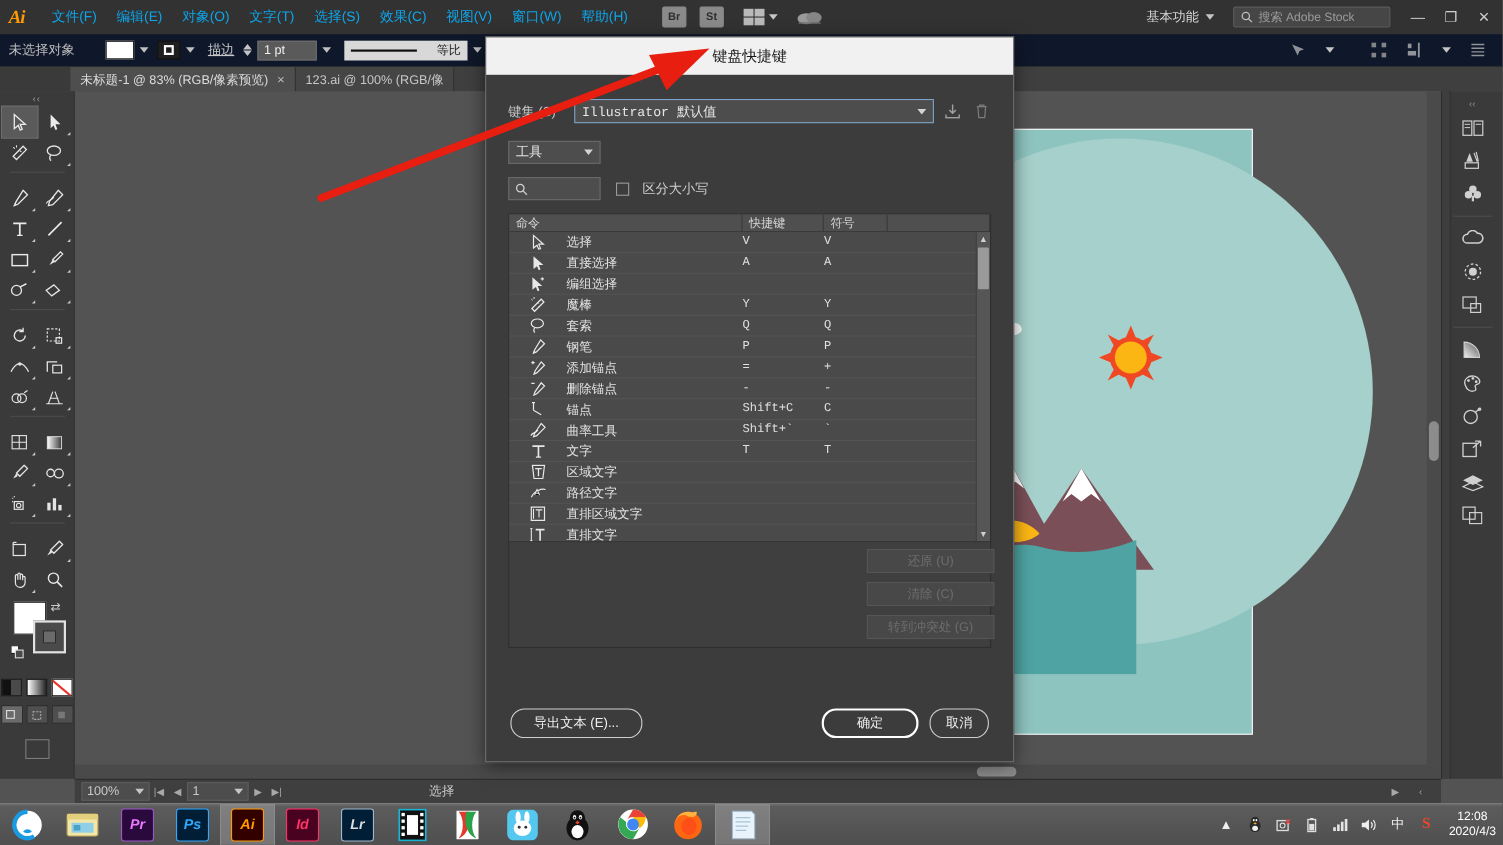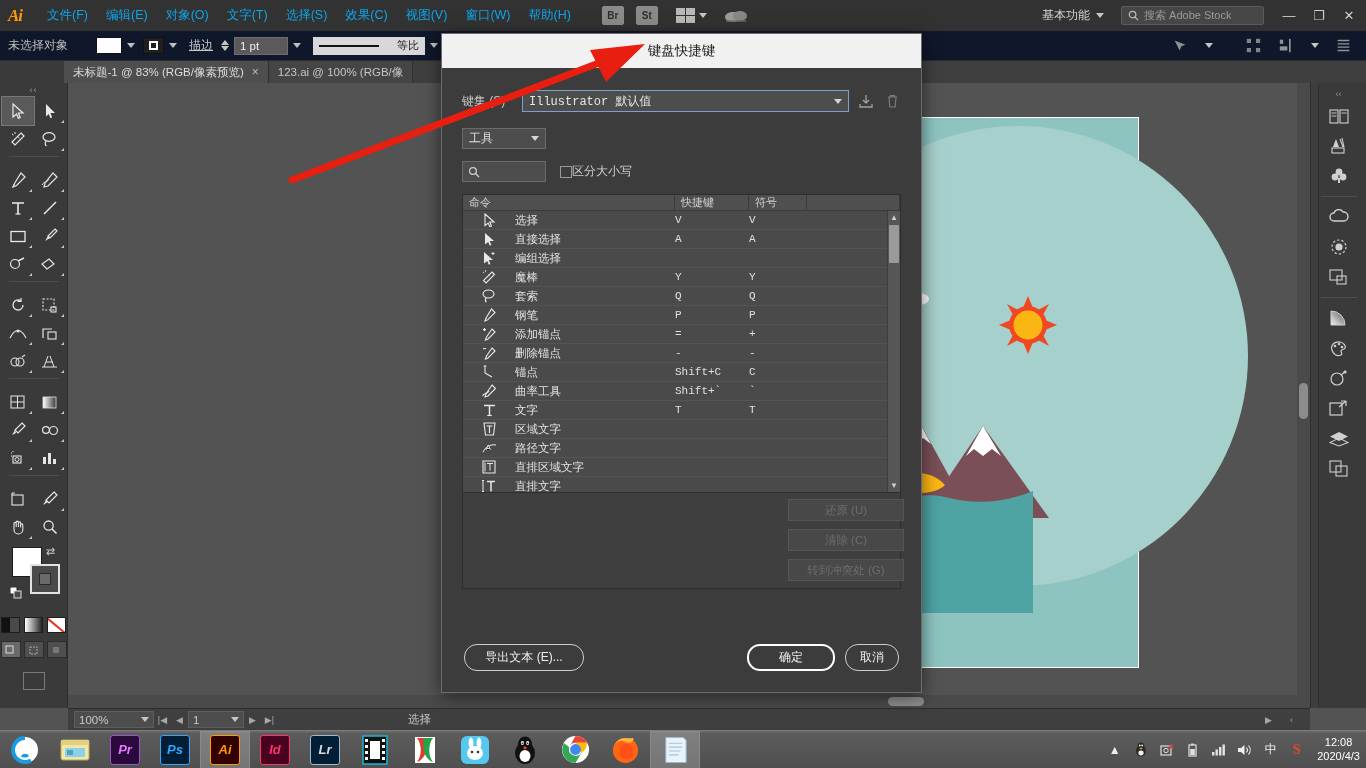--- a/index.html
+++ b/index.html
@@ -185,21 +185,21 @@
   .rd-vgrip { position: absolute; left: 0; top: 0; width: 8px; height: 625px; background: #3e3e3e; border-right: 1px solid #303030;}
 
   
   .statusbar {
     position: absolute; left: 68px; bottom: 38px; width: 1242px; height: 22px;
     background: #3f3f3f; border-top: 1px solid #2d2d2d;
     display: flex; align-items: center; font-size: 11.5px; color: #c8c8c8;
   }
   .zoomfield {
     display: flex; align-items: center; justify-content: space-between;
-    width: 80px; height: 17px; margin-left: 6px; padding: 0 4px;
+    width: 62px; height: 17px; margin-left: 6px; padding: 0 4px;
     background: #4d4d4d; border: 1px solid #5d5d5d;
   }
   .nav-btn { width: 17px; height: 17px; display: flex; align-items: center; justify-content: center; color: #a8a8a8; font-size: 9px; }
   .pagefield { display:flex; align-items:center; justify-content: space-between; width: 56px; height: 17px; padding: 0 4px; background: #4d4d4d; border: 1px solid #5d5d5d; }
   .status-tool { margin-left: 130px; }
   .status-right { margin-left: auto; display: flex; align-items: center; gap: 6px; padding-right: 10px; color: #9c9c9c; }
 
   
   .taskbar {
     position: absolute; left: 0; bottom: 0; width: 1366px; height: 38px;
@@ -243,21 +243,21 @@
   .combo-small {
     width: 84px; height: 21px; background: #4d4d4d; border: 1px solid #6a6a6a;
     display: flex; align-items: center; justify-content: space-between; padding: 0 6px;
     color: #e0e0e0; font-size: 12px; margin-bottom: 12px;
   }
   .row-search { display: flex; align-items: center; gap: 14px; margin-bottom: 12px; }
   .searchbox {
     width: 84px; height: 21px; background: #4d4d4d; border: 1px solid #6a6a6a;
     display: flex; align-items: center; padding: 0 5px;
   }
-  .cbx { display: flex; align-items: center; gap: 0; font-size: 12px; color: #cfcfcf; }
+  .cbx { display: flex; align-items: center; gap: 12px; font-size: 12px; color: #cfcfcf; }
   .cbx .box { width: 12px; height: 12px; border: 1px solid #9a9a9a; background: #3c3c3c; }
 
   .table-wrap { border: 1px solid #2e2e2e; background: #4a4a4a; }
   .thead { display: flex; height: 16px; background: #4f4f4f; border-bottom: 1px solid #3a3a3a; font-size: 11px; color: #d6d6d6;}
   .th { display:flex; align-items:center; padding-left: 6px; border-right: 1px solid #3a3a3a; }
   .th.c1 { width: 212px; } .th.c2 { width: 74px; } .th.c3 { width: 58px; } .th.c4 { flex:1; }
   .tbody { position: relative; height: 281px; background: #4a4a4a; overflow: hidden; }
   .trow { display: flex; height: 19px; align-items: center; border-bottom: 1px solid #545454; }
   .td-icon { width: 52px; display: flex; align-items: center; justify-content: center; }
   .td-cmd { width: 160px; font-size: 11.5px; color: #e2e2e2; }

